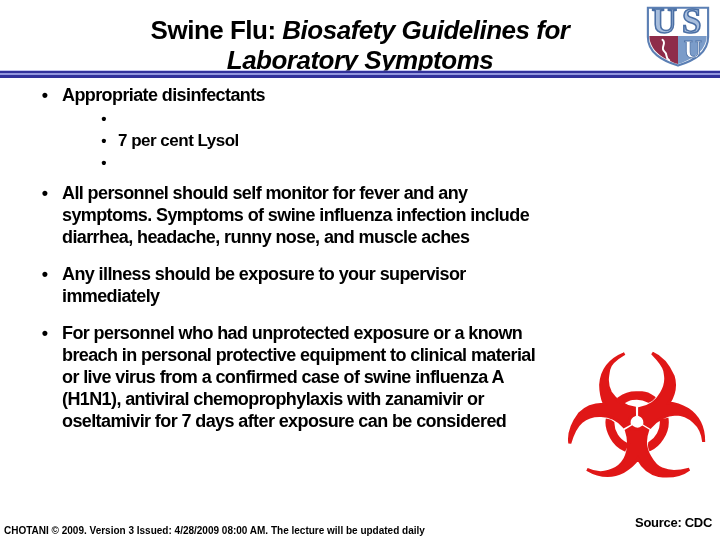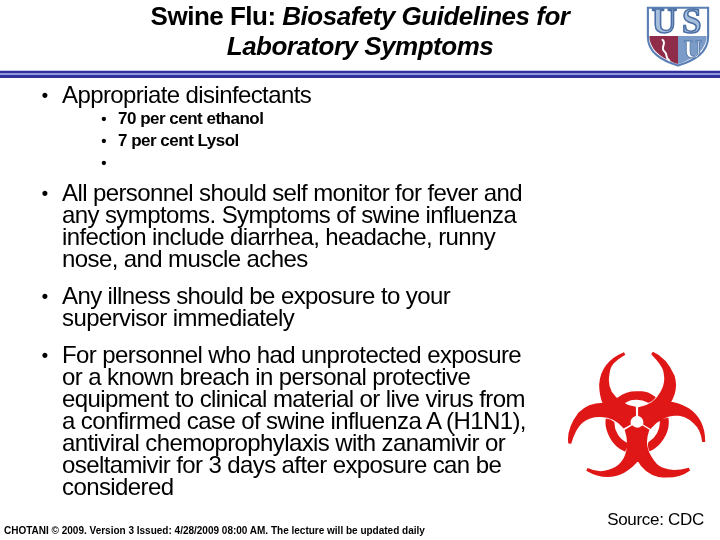--- a/index.html
+++ b/index.html
@@ -12,21 +12,21 @@
   }
   *{margin:0;padding:0;box-sizing:border-box;}
   html,body{width:720px;height:540px;overflow:hidden;background:#fff;}
   body{font-family:"Liberation Sans",sans-serif;color:#000;position:relative;}
 
   .slide{position:relative;width:720px;height:540px;background:#fff;}
 
   
   .header{position:relative;height:72px;}
   .title{
-    padding-top:1px;
+    padding-top:15px;
     text-align:center;
     font-size:26px;
     font-weight:bold;
     line-height:30px;
     letter-spacing:-0.5px;
     width:560px;
     margin:0 auto;
   }
   .title em{font-style:italic;}
 
@@ -43,21 +43,21 @@
   
   .content{position:absolute;top:84px;left:28px;width:520px;}
   .bullet{display:flex;margin-bottom:0;}
   .bullet + .bullet{margin-top:15px;}
   .marker{
     width:34px;flex:0 0 34px;
     font-size:18px;font-weight:bold;line-height:22px;
     text-align:center;
   }
   .btext{
-    font-size:24px;font-weight:normal;line-height:22px;
+    font-size:18px;font-weight:bold;line-height:22px;
     letter-spacing:-0.6px;
     max-width:474px;
   }
   .sublist{margin-top:2px;margin-bottom:8px;}
   .subbullet{display:flex;margin-left:62px;}
   .submarker{
     width:28px;flex:0 0 28px;
     font-size:15px;font-weight:bold;line-height:22px;
     text-align:center;
   }
@@ -79,22 +79,22 @@
     -webkit-text-stroke:3px currentColor;
     user-select:none;
   }
 
   
   .footer-left{
     position:absolute;left:4px;bottom:4px;
     font-size:10px;font-weight:bold;letter-spacing:0;
   }
   .footer-right{
-    position:absolute;right:16px;bottom:10px;
-    font-size:17px;font-weight:normal;letter-spacing:-0.3px;
+    position:absolute;right:8px;bottom:10px;
+    font-size:13px;font-weight:bold;letter-spacing:-0.3px;
   }
 
   
   .logo text{font-family:"Liberation Serif",serif;font-weight:bold;}
 </style>
 </head>
 <body>
 
 <div class="slide">
 
@@ -123,21 +123,20 @@
 
   <div class="content">
 
     <div class="bullet">
       <span class="marker">•</span>
       <span class="btext">Appropriate disinfectants</span>
     </div>
     <div class="sublist">
       <div class="subbullet">
         <span class="submarker">•</span>
-        <span class="subtext">70 per cent ethanol</span>
       </div>
       <div class="subbullet">
         <span class="submarker">•</span>
         <span class="subtext">7 per cent Lysol</span>
       </div>
       <div class="subbullet">
         <span class="submarker">•</span>
       </div>
     </div>
 
@@ -146,21 +145,21 @@
       <span class="btext">All personnel should self monitor for fever and any symptoms. Symptoms of swine influenza infection include diarrhea, headache, runny nose, and muscle aches</span>
     </div>
 
     <div class="bullet">
       <span class="marker">•</span>
       <span class="btext">Any illness should be exposure to your supervisor immediately</span>
     </div>
 
     <div class="bullet">
       <span class="marker">•</span>
-      <span class="btext">For personnel who had unprotected exposure or a known breach in personal protective equipment to clinical material or live virus from a confirmed case of swine influenza A (H1N1), antiviral chemoprophylaxis with zanamivir or oseltamivir for 3 days after exposure can be considered</span>
+      <span class="btext">For personnel who had unprotected exposure or a known breach in personal protective equipment to clinical material or live virus from a confirmed case of swine influenza A (H1N1), antiviral chemoprophylaxis with zanamivir or oseltamivir for 7 days after exposure can be considered</span>
     </div>
 
   </div>
 
   <div class="biohazard">☣</div>
 
   <div class="footer-left">CHOTANI © 2009. Version 3 Issued: 4/28/2009 08:00 AM. The lecture will be updated daily</div>
   <div class="footer-right">Source: CDC</div>
 
 </div>

